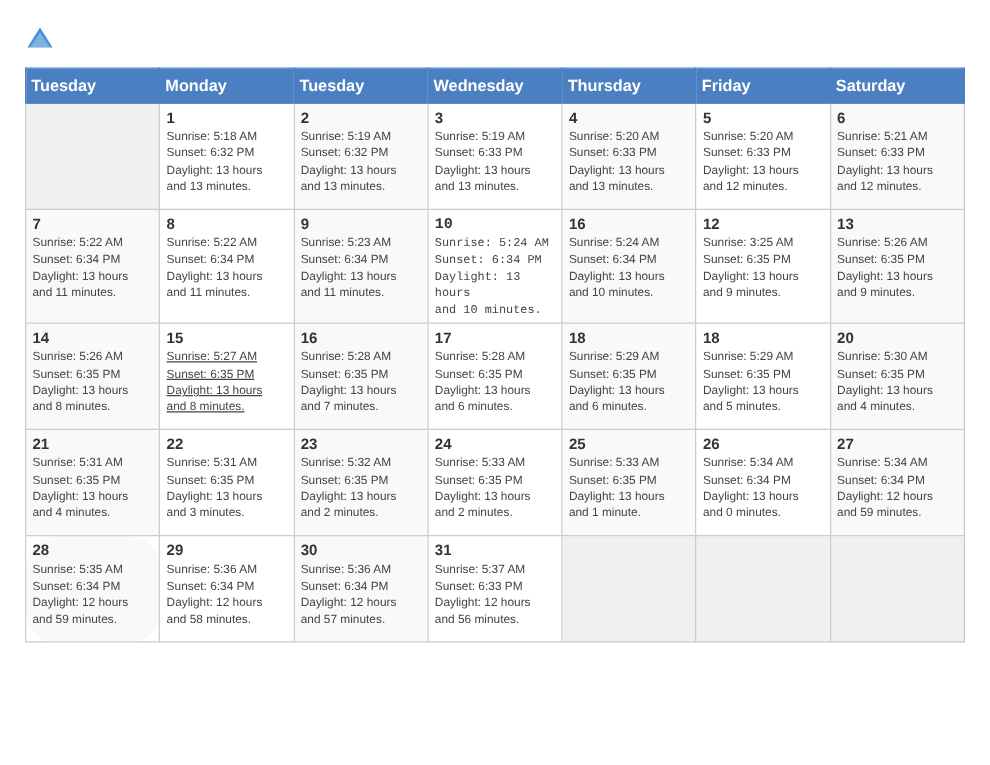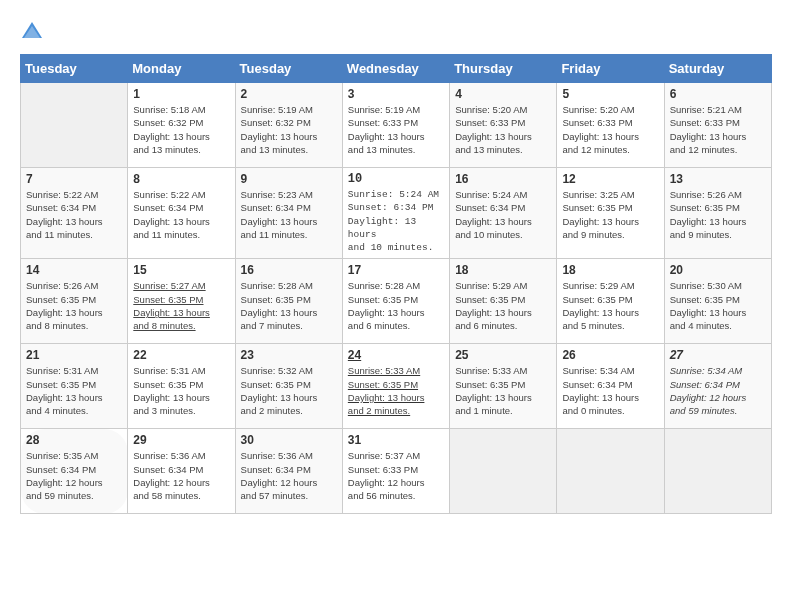--- a/index.html
+++ b/index.html
@@ -287,42 +287,42 @@
 Daylight: 13 hours
 and 3 minutes.</div>
         </td>
         <td style="background: rgb(249, 249, 249);">
           <span class="day-num">23</span>
           <div class="day-detail" style="white-space: pre-line;">Sunrise: 5:32 AM
 Sunset: 6:35 PM
 Daylight: 13 hours
 and 2 minutes.</div>
         </td>
-        <td style="background: rgb(255, 255, 255); text-decoration: underline;">
+        <td style="background: rgb(255, 255, 255);">
           <span class="day-num">24</span>
           <div class="day-detail" style="white-space: pre-line;">Sunrise: 5:33 AM
 Sunset: 6:35 PM
 Daylight: 13 hours
 and 2 minutes.</div>
         </td>
         <td style="background: rgb(249, 249, 249);">
           <span class="day-num">25</span>
           <div class="day-detail" style="white-space: pre-line;">Sunrise: 5:33 AM
 Sunset: 6:35 PM
 Daylight: 13 hours
 and 1 minute.</div>
         </td>
         <td style="background: rgb(255, 255, 255);">
           <span class="day-num">26</span>
           <div class="day-detail" style="white-space: pre-line;">Sunrise: 5:34 AM
 Sunset: 6:34 PM
 Daylight: 13 hours
 and 0 minutes.</div>
         </td>
-        <td style="background: rgb(249, 249, 249); font-style: italic;">
+        <td style="background: rgb(249, 249, 249);">
           <span class="day-num">27</span>
           <div class="day-detail" style="white-space: pre-line;">Sunrise: 5:34 AM
 Sunset: 6:34 PM
 Daylight: 12 hours
 and 59 minutes.</div>
         </td>
       </tr>
       <tr>
         <td style="background: rgb(249, 249, 249); border-radius: 24px;">
           <span class="day-num">28</span>

